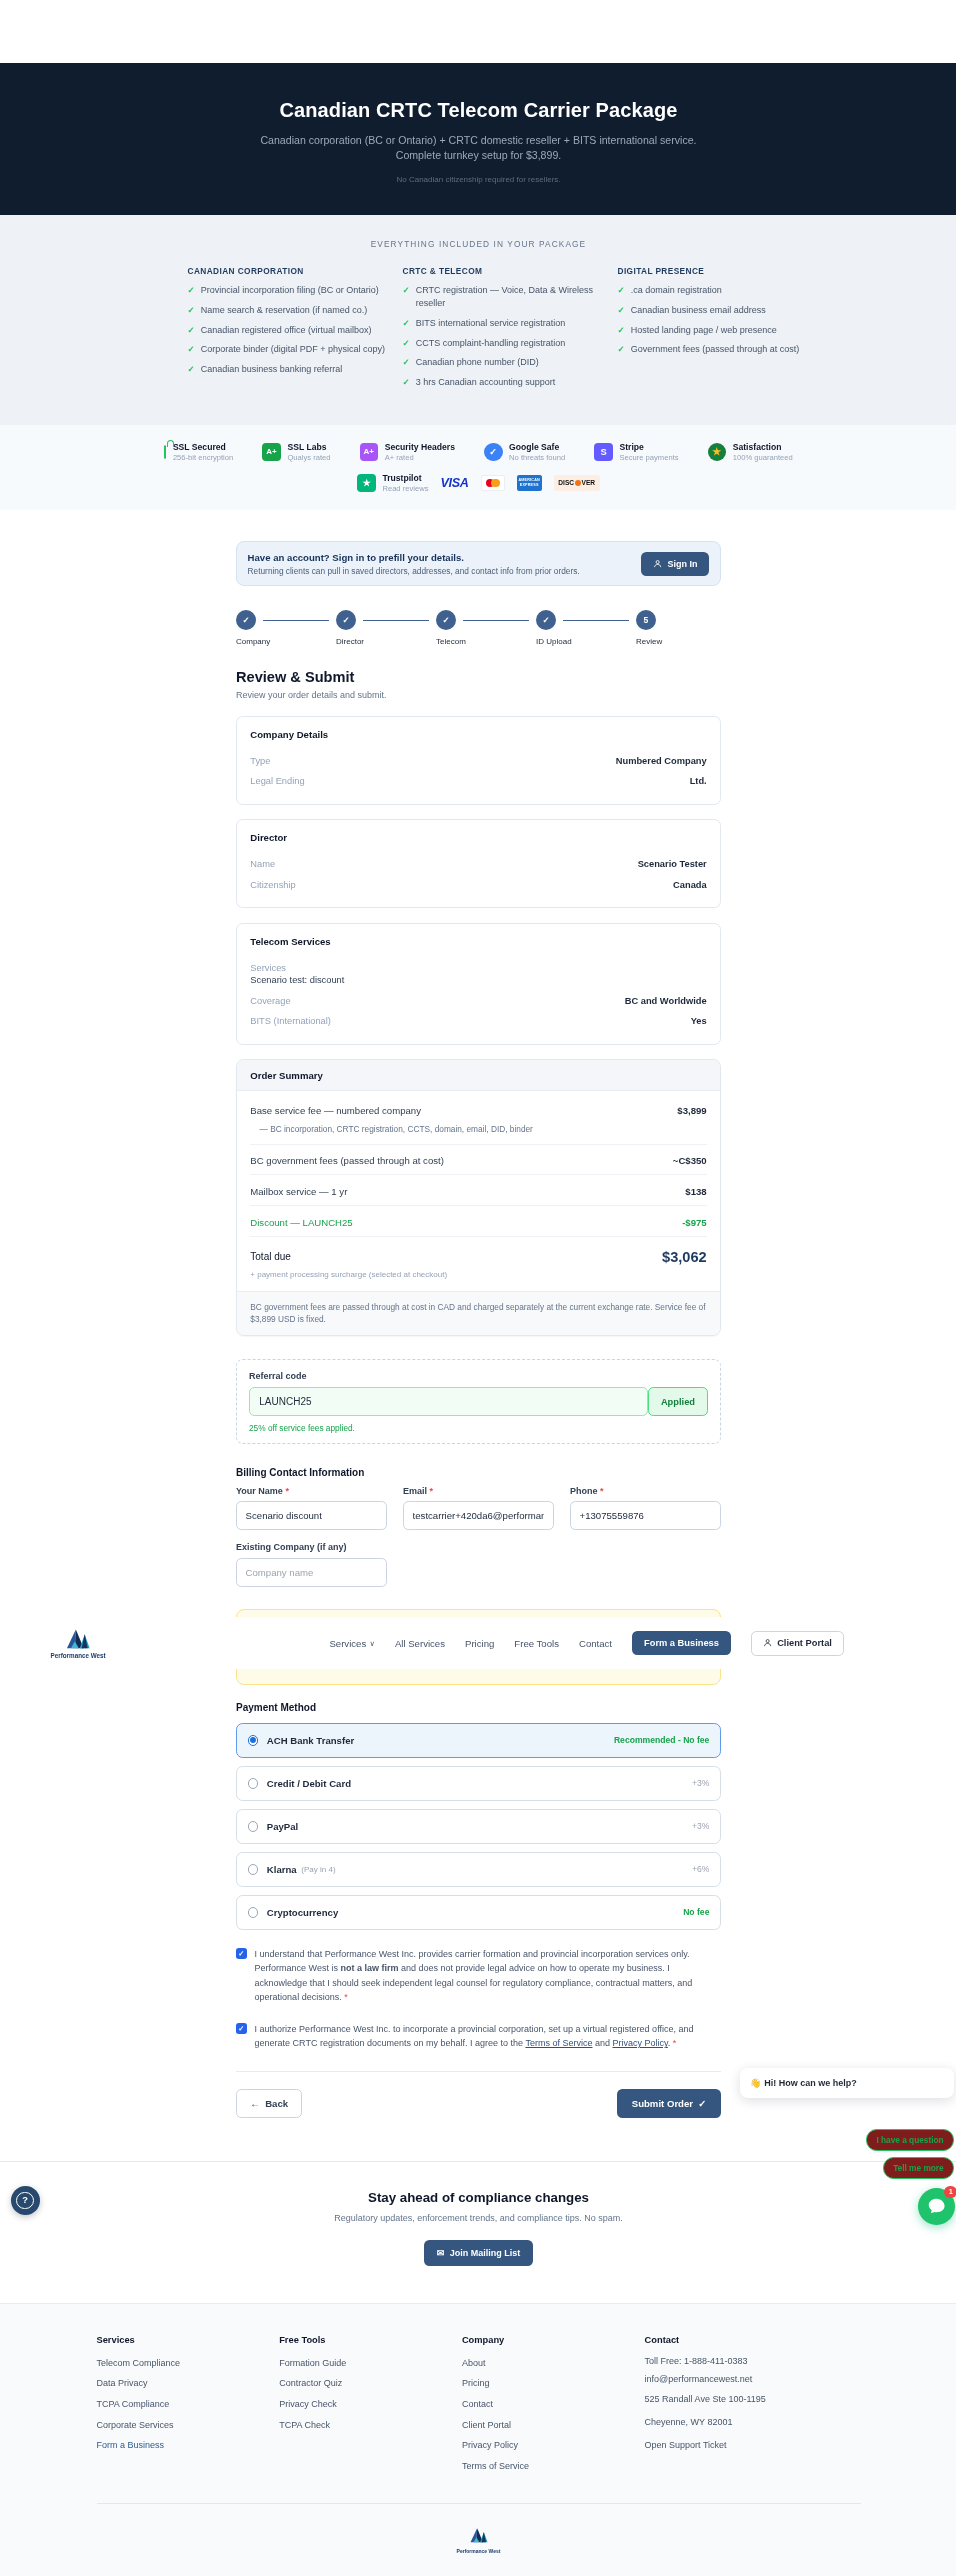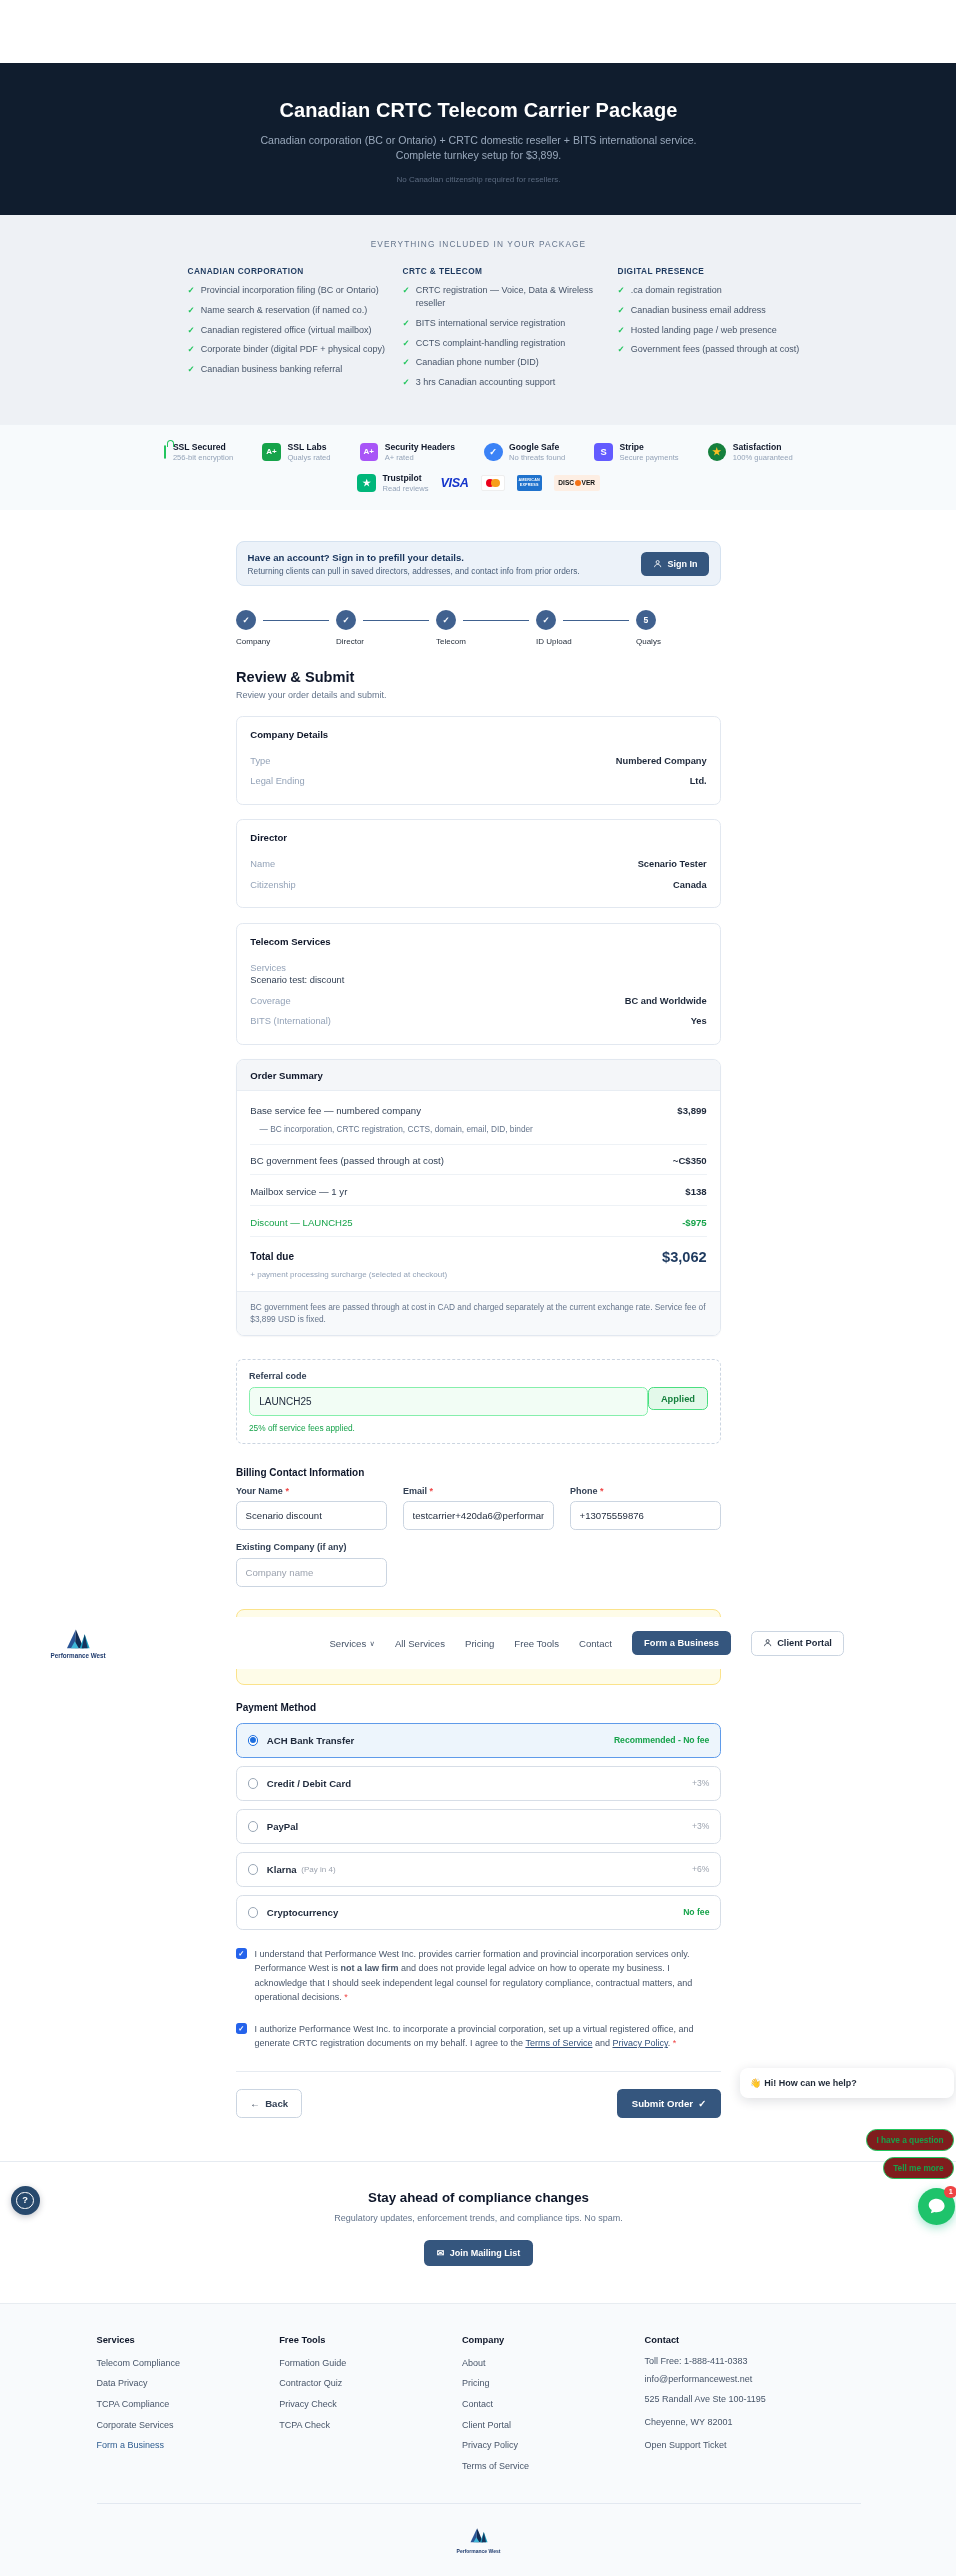--- a/index.html
+++ b/index.html
@@ -78,31 +78,31 @@
   .os { border:0.7px solid #e2e8f0; border-radius:8px; margin-bottom:22.6px; overflow:hidden; box-shadow:0 0.7px 1.3px rgba(15,23,42,.04); }
   .os-head { background:#f4f6f9; padding:9.3px 13.3px; font-size:9.6px; font-weight:700; color:#0f172a; border-bottom:0.7px solid #e8edf3; }
   .os-body { padding: 4px 13.3px 0; }
   .os-row { display:flex; justify-content:space-between; align-items:baseline; padding:10.6px 0 8px; }
   .os-row .l { font-size:9.6px; color:#334155; }
   .os-row .r { font-size:9.6px; color:#1e293b; font-weight:700; }
   .os-detail { font-size:8.3px; color:#64748b; padding:0 0 9.3px 9.3px; border-bottom:0.7px solid #eef2f6; }
   .os-line { border-bottom:0.7px solid #eef2f6; }
   .os-green .l, .os-green .r { color:#16a34a; }
   .os-total { display:flex; justify-content:space-between; align-items:center; padding:12px 0 2.7px; }
-  .os-total .l { font-size:10px; font-weight:700; color:#0f172a; }
+  .os-total .l { font-size:10px; font-weight:400; color:#0f172a; }
   .os-total .r { font-size:14.6px; font-weight:800; color:#1e3a5f; }
   .os-surcharge { font-size:8px; color:#94a3b8; padding:2.7px 0 12px; }
   .os-foot { border-top:0.7px solid #e8edf3; background:#f7f9fb; padding:8.6px 13.3px 10px; font-size:8.3px; color:#64748b; line-height:1.5; }
   
   .referral { border:1px dashed #cbd5e1; border-radius:6.6px; padding:10.6px 12px 10.6px; margin-bottom:22.6px; }
   .referral .lab { font-size:9px; font-weight:600; color:#334155; margin-bottom:6.6px; }
   .ref-row { display:flex; gap:0; }
   .ref-input { flex:1; height:29px; border:1px solid #86efac; background:#f2fdf5; border-radius:5.3px;
                padding:0 9.3px; font-size:10px; color:#1e293b; font-family:inherit; }
-  .ref-applied { height:23px; padding:0 12px; background:#e3f9ea; border:1px solid #4ade80; color:#15803d;
+  .ref-applied { height:29px; padding:0 12px; background:#e3f9ea; border:1px solid #4ade80; color:#15803d;
                  font-size:9.3px; font-weight:700; border-radius:5.3px; }
   .ref-msg { font-size:8.3px; color:#16a34a; margin-top:6.6px; }
   
   .billing-title { font-size:10px; font-weight:700; color:#0f172a; margin-bottom:8px; }
   .bgrid { display:grid; grid-template-columns:1fr 1fr 1fr; gap:12px 16px; }
   .field label { display:block; font-size:9px; font-weight:600; color:#334155; margin-bottom:5.3px; }
   .req { color:#ef4444; }
   .field input { width:100%; height:29px; border:0.7px solid #cbd5e1; border-radius:5.3px; padding:0 8.6px;
                  font-size:9.6px; color:#1e293b; font-family:inherit; background:#fff; }
   .field input::placeholder { color:#9ca3af; }
@@ -364,21 +364,21 @@
       <span class="step-label">Telecom</span>
     </div>
     <div class="step-line"></div>
     <div class="step-node">
       <span class="step-circle">✓</span>
       <span class="step-label">ID Upload</span>
     </div>
     <div class="step-line"></div>
     <div class="step-node">
       <span class="step-circle">5</span>
-      <span class="step-label">Qualys</span>
+      <span class="step-label">Review</span>
     </div>
   </div>
 
   <h2 class="h-review">Review &amp; Submit</h2>
   <div class="h-review-sub">Review your order details and submit.</div>
 
   <div class="card">
     <h3>Company Details</h3>
     <div class="kv">
       <span class="k">Type</span>

